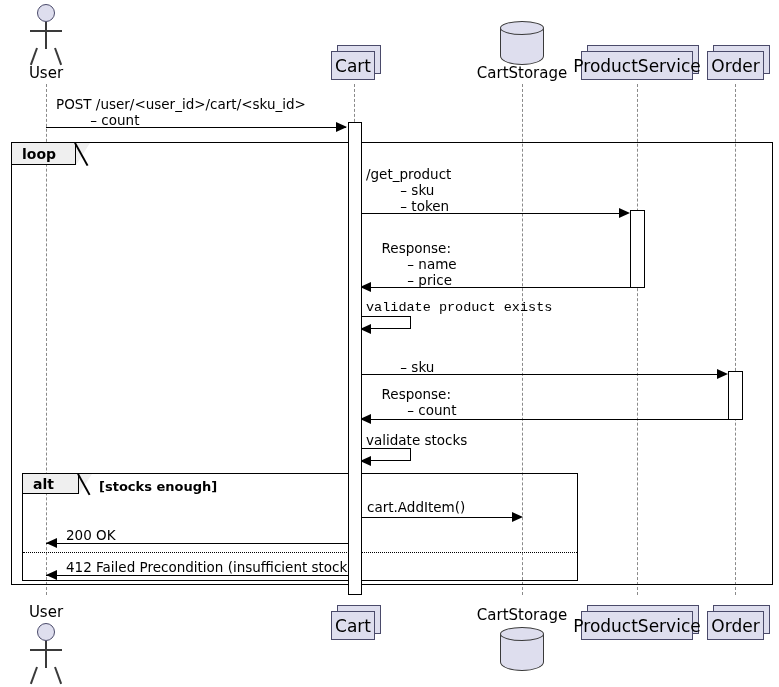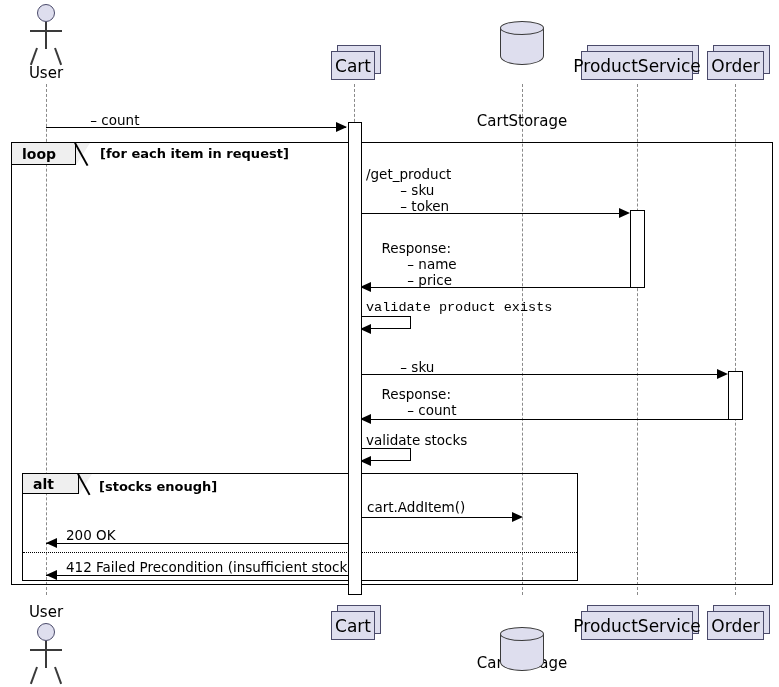--- a/index.html
+++ b/index.html
@@ -70,21 +70,20 @@
     border: 1px solid #3a3a3a;
     border-radius: 50%;
     box-sizing: border-box;
   }
   .db-label {
     position: absolute;
     font-size: 15px;
     color: #000;
     white-space: nowrap;
     text-align: center;
-    margin-top: 48px;
   }
   
   .actor-head {
     position: absolute;
     width: 18px; height: 18px;
     border-radius: 50%;
     background: #dedeee;
     border: 1px solid #4a4a6a;
     box-sizing: border-box;
   }
@@ -210,29 +209,29 @@
   <div class="pbox-wrap" style="left:581px; top:51px; width:112px; height:29px;">
     <div class="pbox-back"></div>
     <div class="pbox-front">ProductService</div>
   </div>
 
   <div class="pbox-wrap" style="left:707px; top:51px; width:57px; height:29px;">
     <div class="pbox-back"></div>
     <div class="pbox-front">Order</div>
   </div>
 
+  <div class="msg-label" style="left:56px; top:96px;">POST /user/&lt;user_id&gt;/cart/&lt;sku_id&gt;</div>
   <div class="msg-label" style="left:56px; top:112px;">        – count</div>
   <div class="msg-line" style="left:46px; top:127px; width:300px;"></div>
   <div class="arrow-r" style="left:336px; top:122px;"></div>
 
   <div class="frame" style="left:11px; top:142px; width:762px; height:443px;"></div>
   <div class="frame-tab" style="left:12px; top:143px; width:64px; height:22px;">loop</div>
   <div class="frame-tab-corner" style="left:76px; top:143px; border-top:22px solid #efefef; border-right:14px solid transparent;"></div>
   <div class="stroke" style="left:74px; top:143px; width:1.5px; height:26px; background:#000; transform:rotate(-29deg); transform-origin:top center;"></div>
-  <div class="frame-cond" style="left:100px; top:146px;">[for each item in request]</div>
 
   <div class="msg-label" style="left:366px; top:166px;">/get_product</div>
   <div class="msg-label" style="left:366px; top:182px;">        – sku</div>
   <div class="msg-label" style="left:366px; top:198px;">        – token</div>
   <div class="msg-line" style="left:360px; top:213px; width:262px;"></div>
   <div class="arrow-r" style="left:619px; top:208px;"></div>
 
   <div class="activation" style="left:630px; top:210px; width:15px; height:78px;"></div>
 
   <div class="msg-label" style="left:373px; top:240px;">  Response:</div>

